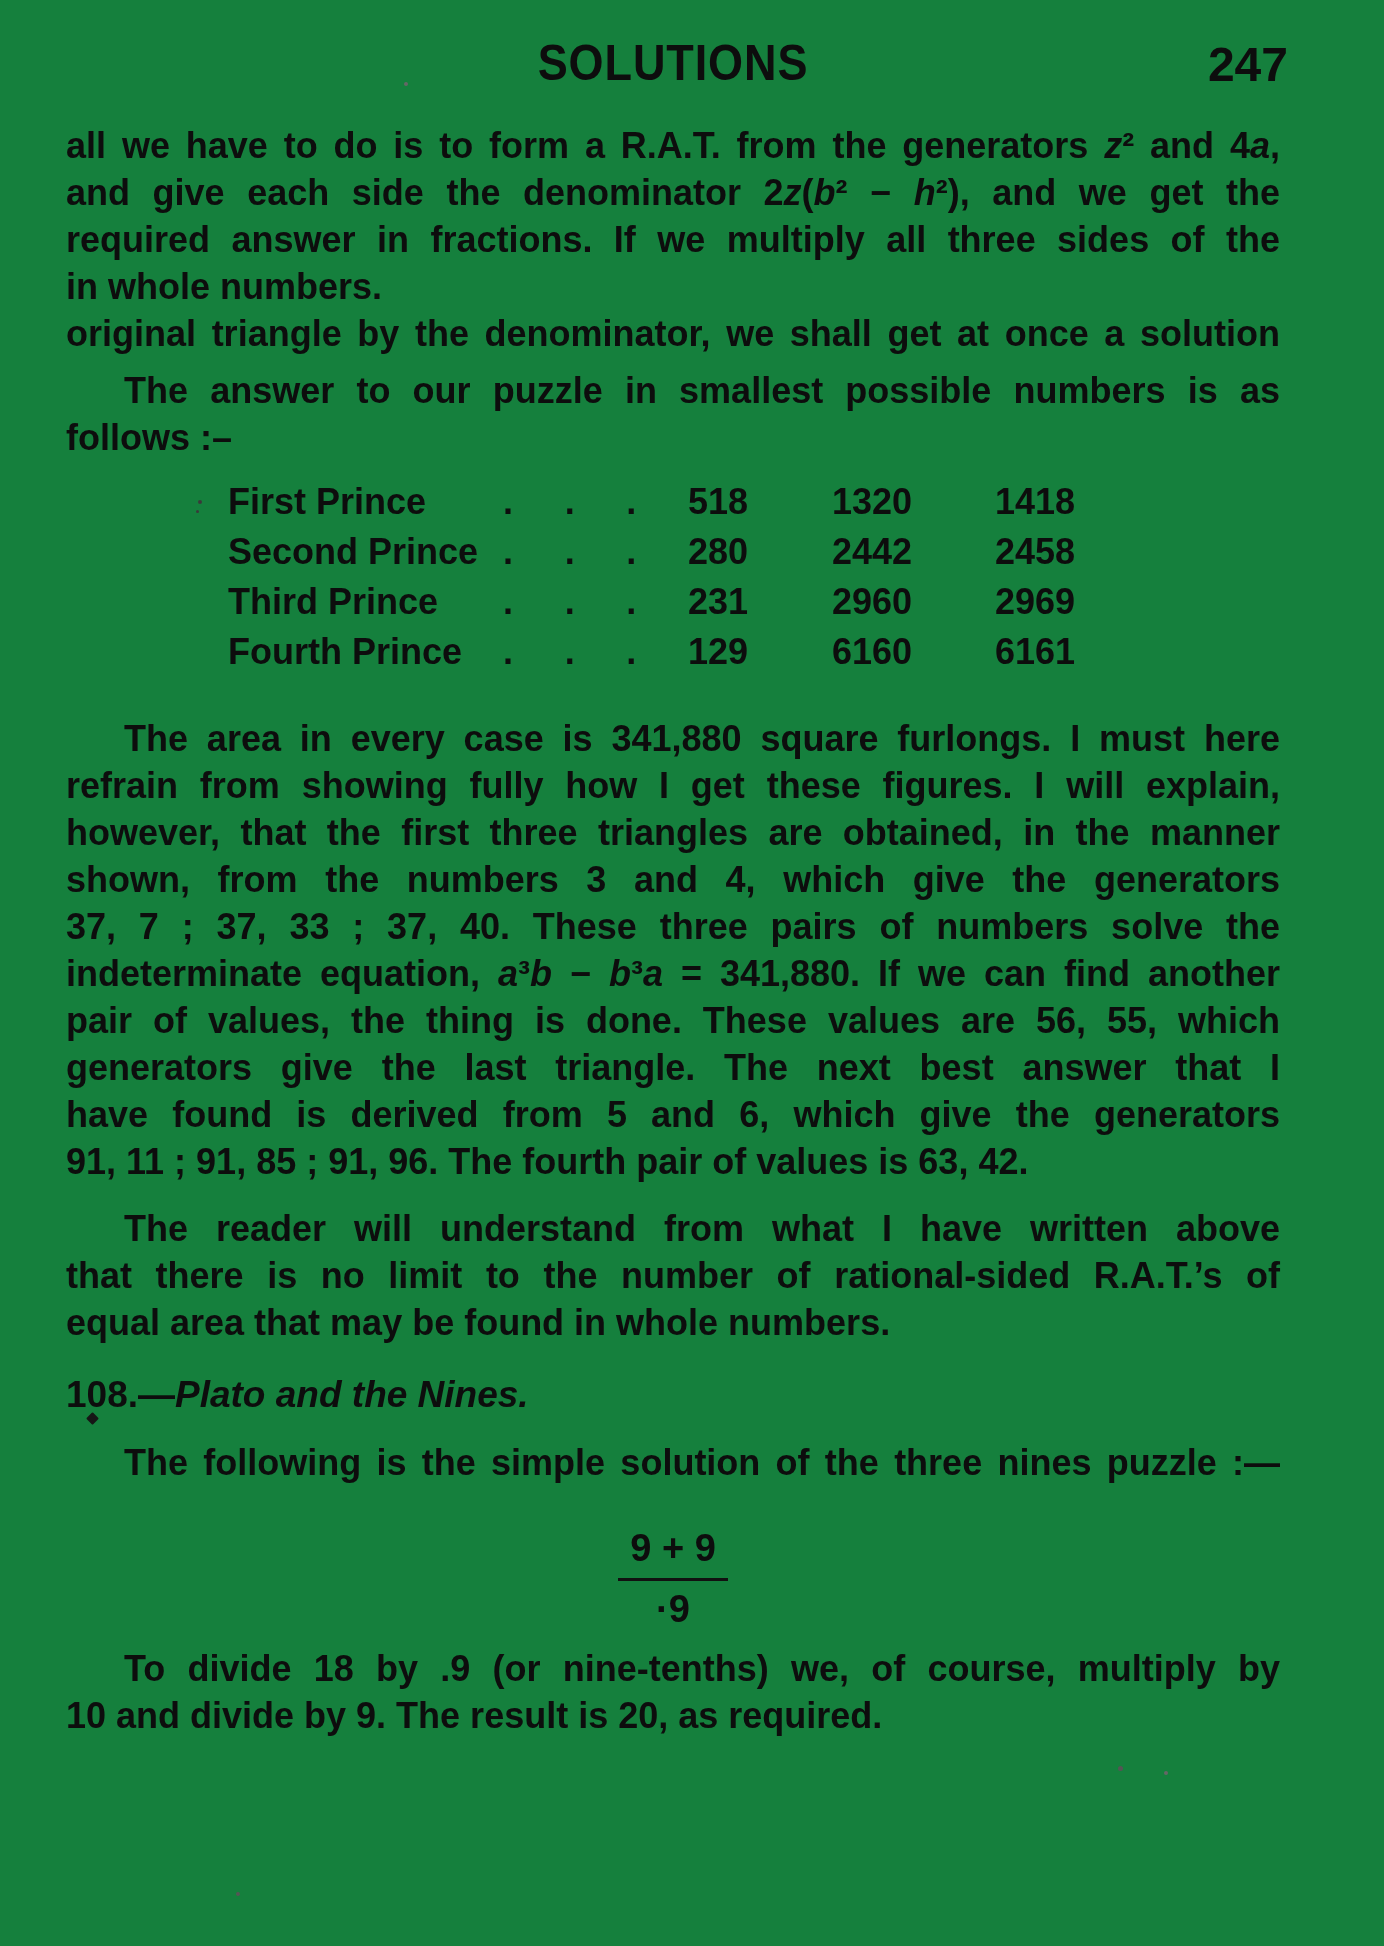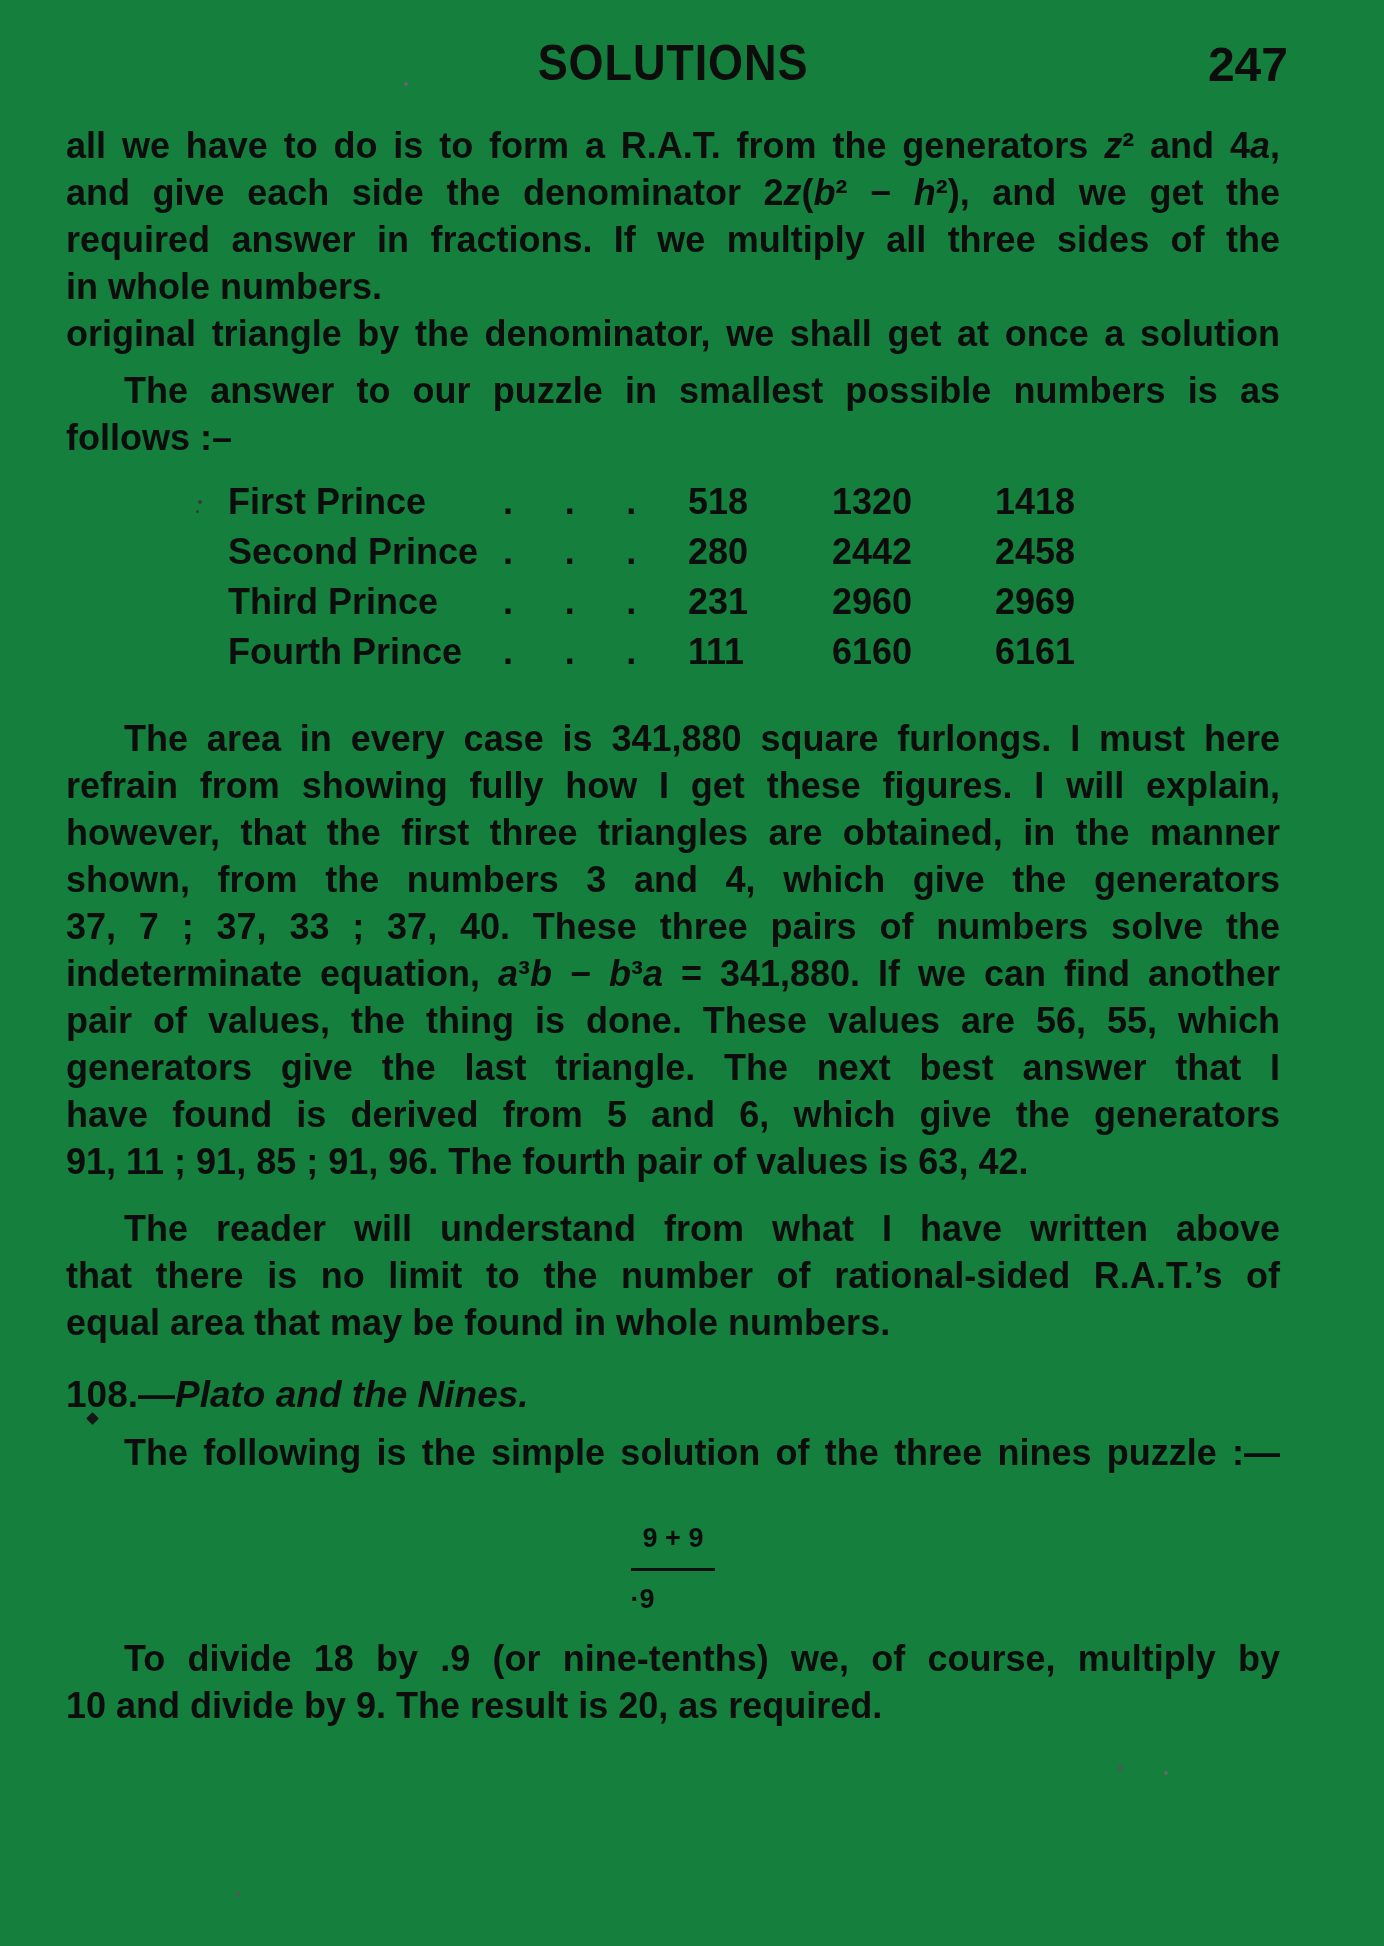--- a/index.html
+++ b/index.html
@@ -49,21 +49,21 @@
   }
   .tline.tindent{text-indent:58px;}
 
   
   [data-name="opening-paragraph"]{margin-top:32px;}
   [data-name="answer-paragraph"]{margin-top:10px;}
   [data-name="princes-table"]{margin-top:16px;margin-left:162px;}
   [data-name="area-paragraph"]{margin-top:38px;}
   [data-name="reader-paragraph"]{margin-top:20px;}
   [data-name="puzzle-108-heading"]{margin-top:78px;}
-  [data-name="three-nines-paragraph"]{margin-top:8px;}
+  [data-name="three-nines-paragraph"]{margin-top:18px;}
   [data-name="nines-fraction"]{margin:40px auto 0;}
   [data-name="divide-paragraph"]{margin-top:14px;}
 
   
   .prow{
     display:grid;
     grid-template-columns:275px 185px 144px 163px auto;
     height:50px;
     line-height:50px;
     font-size:36px;
@@ -76,21 +76,22 @@
     text-align:left;
     font-size:37px;
     line-height:52px;
     margin-top:23px;
   }
 
   
   .fraction{
     width:-moz-fit-content;
     width:fit-content;
-    font-size:27px;
+    text-align:center;
+    font-size:38px;
   }
   .fnum{
     padding:0 12px 8px;
     line-height:44px;
     border-bottom:3px solid #111;
   }
   .fden{
     padding-top:6px;
     line-height:44px;
   }
@@ -160,21 +161,21 @@
             <div class="pval" data-name="row-value">2960</div>
             <div class="pval" data-name="row-value">2969</div>
           </div>
           <div class="prow" data-name="table-row">
             <div class="plabel" data-name="row-label">Fourth Prince</div>
             <div class="pdots" data-name="leader-dots">
               <span>.</span>
               <span>.</span>
               <span>.</span>
             </div>
-            <div class="pval" data-name="row-value">111</div>
+            <div class="pval" data-name="row-value">129</div>
             <div class="pval" data-name="row-value">6160</div>
             <div class="pval" data-name="row-value">6161</div>
           </div>
         </div>
         <div class="para" data-name="area-paragraph">
           <div class="tline tindent" data-name="text-line">The area in every case is 341,880 square furlongs.  I must here</div>
           <div class="tline" data-name="text-line">refrain from showing fully how I get these figures.  I will explain,</div>
           <div class="tline" data-name="text-line">however, that the first three triangles are obtained, in the manner</div>
           <div class="tline" data-name="text-line">shown, from the numbers 3 and 4, which give the generators</div>
           <div class="tline" data-name="text-line">37, 7 ;  37, 33 ;  37, 40.  These three pairs of numbers solve the</div>

